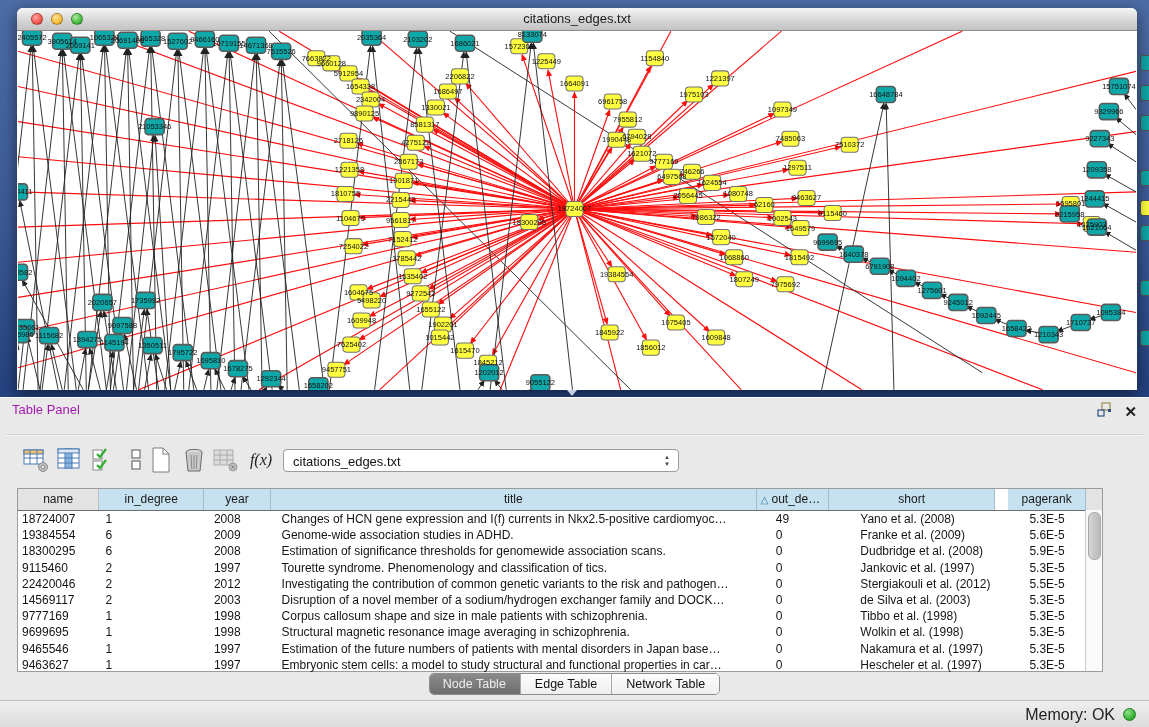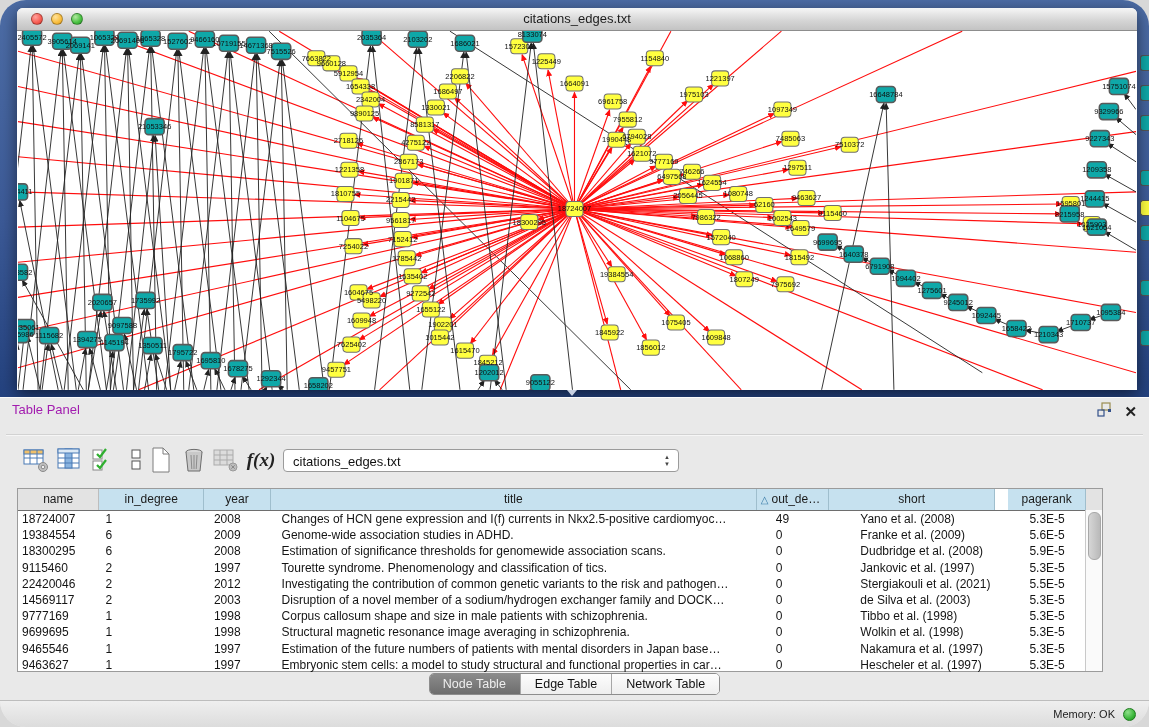--- a/index.html
+++ b/index.html
@@ -1,17 +1,17 @@
 <!DOCTYPE html>
 <html><head>
 <meta charset="utf-8">
 <style>
   html,body{margin:0;padding:0;background:#d8d8d8;}
   .page{position:relative;width:1149px;height:727px;overflow:hidden;
-        font-family:"Liberation Sans",sans-serif;background:#e9e9e9;border-radius:26px;}
+        font-family:"Liberation Sans",sans-serif;background:#e9e9e9;}
 
   
   .desktop{position:absolute;top:0;left:0;width:1149px;height:397px;
            background:linear-gradient(180deg,#4d6da6 0%,#3c5a97 55%,#24427f 100%);}
   .frag{position:absolute;left:1140px;width:9px;height:14px;border:1px solid #555;border-right:none;border-radius:3px 0 0 3px;}
   .gwindow{position:absolute;left:17px;top:8px;width:1120px;height:382px;
            border-radius:6px 6px 0 0;box-shadow:0 4px 16px rgba(0,0,0,.55);overflow:hidden;background:#fff;}
   .titlebar{height:22px;background:linear-gradient(#f6f6f6,#d6d6d6 55%,#c3c3c3);
             border-bottom:1px solid #8d8d8d;text-align:center;font-size:13px;line-height:22px;color:#1c1c1c;position:relative;}
   .tl{position:absolute;top:5px;width:12px;height:12px;border-radius:50%;border:1px solid rgba(0,0,0,.3);box-sizing:border-box;}
@@ -22,21 +22,21 @@
   .gcanvas svg{display:block;}
   .sash{position:absolute;width:0;height:0;border-left:5px solid transparent;border-right:5px solid transparent;border-top:6px solid #c7d0e2;}
 
   
   .panel{position:absolute;top:397px;left:0;width:1149px;height:303px;background:#e9e9e9;border-top:1px solid #fbfbfb;}
   .ptitle{position:absolute;top:0;left:0;right:0;height:24px;font-size:13px;color:#a21caf;line-height:24px;padding-left:12px;}
   .pticons{position:absolute;top:4px;right:12px;display:flex;gap:12px;align-items:center;}
   .closex{font-size:15px;font-weight:bold;color:#222;line-height:16px;cursor:default;}
   .tbsep{position:absolute;top:36px;left:6px;right:6px;border-top:1px solid #d2d2d2;border-bottom:1px solid #f6f6f6;}
   .ticon{position:absolute;top:48px;width:28px;height:28px;}
-  .fx{font-family:"Liberation Serif",serif;font-style:italic;font-size:19px;color:#222;line-height:28px;text-align:center;font-weight:bold;}
+  .fx{font-family:"Liberation Serif",serif;font-style:italic;font-size:16px;color:#222;line-height:28px;text-align:center;}
   .combo{position:absolute;left:283px;top:51px;width:396px;height:23px;background:#fff;border:1px solid #9b9b9b;
          border-radius:4px;font-size:13px;line-height:23px;padding-left:9px;box-sizing:border-box;color:#111;}
   .stepper{position:absolute;right:6px;top:4px;width:10px;height:15px;font-size:6px;color:#444;line-height:7px;text-align:center;}
 
   .twrap{position:absolute;left:17px;top:90px;width:1086px;height:184px;border:1px solid #9b9b9b;background:#fff;box-sizing:border-box;}
   .thead{display:flex;height:21px;border-bottom:1px solid #6e6e6e;font-size:12px;color:#1a1a1a;}
   .th{background:#c6e1ef;border-right:1px solid #9fbecd;text-align:center;line-height:20px;overflow:hidden;white-space:nowrap;box-sizing:border-box;}
   .th.gray{background:#e3e3e3;border-right:1px solid #bdbdbd;}
   .th.sorted{text-align:left;padding-left:4px;}
   .tri{color:#3a7ca8;font-size:10px;margin-right:3px;}
@@ -55,21 +55,21 @@
           background:linear-gradient(90deg,#d6d6d6,#b9b9b9);border:1px solid #a8a8a8;}
 
   .tabs{position:absolute;top:275px;left:0;right:0;display:flex;justify-content:center;}
   .seg{display:flex;border:1px solid #8d8d8d;border-radius:5px;overflow:hidden;background:#fcfcfc;height:20px;}
   .segitem{padding:0 14px;font-size:12.5px;line-height:20px;color:#111;border-right:1px solid #a7a7a7;background:linear-gradient(#fdfdfd,#eeeeee);}
   .segitem:last-child{border-right:none;}
   .segitem.active{background:linear-gradient(#8b8b8b,#6d6d6d);color:#efefef;padding-left:13px;}
 
   .statusbar{position:absolute;top:700px;left:0;width:1149px;height:27px;
              background:linear-gradient(#efefef,#dcdcdc);border-top:1px solid #bdbdbd;box-sizing:border-box;}
-  .mem{position:absolute;right:34px;top:0;height:27px;line-height:27px;font-size:11px;color:#222;}
+  .mem{position:absolute;right:34px;top:0;height:27px;line-height:27px;font-size:16px;color:#222;}
   .memdot{position:absolute;right:13px;top:7px;width:13px;height:13px;border-radius:50%;
           background:radial-gradient(circle at 35% 30%,#8fe08a,#35b335 65%,#228a22);border:1px solid #1e7a1e;box-sizing:border-box;}
 </style>
 </head>
 <body>
 
 <div class="page">
 
   <div class="desktop">
     <div id="frags">
@@ -690,21 +690,21 @@
             <div class="tcell c4">0</div>
             <div class="tcell c5">Jankovic et al. (1997)</div>
             <div class="tcell c6">5.3E-5</div>
           </div>
           <div class="trow">
             <div class="tcell c0">22420046</div>
             <div class="tcell c1">2</div>
             <div class="tcell c2">2012</div>
             <div class="tcell c3">Investigating the contribution of common genetic variants to the risk and pathogen…</div>
             <div class="tcell c4">0</div>
-            <div class="tcell c5">Stergiakouli et al. (2021)</div>
+            <div class="tcell c5">Stergiakouli et al. (2012)</div>
             <div class="tcell c6">5.5E-5</div>
           </div>
           <div class="trow">
             <div class="tcell c0">14569117</div>
             <div class="tcell c1">2</div>
             <div class="tcell c2">2003</div>
             <div class="tcell c3">Disruption of a novel member of a sodium/hydrogen exchanger family and DOCK…</div>
             <div class="tcell c4">0</div>
             <div class="tcell c5">de Silva et al. (2003)</div>
             <div class="tcell c6">5.3E-5</div>

